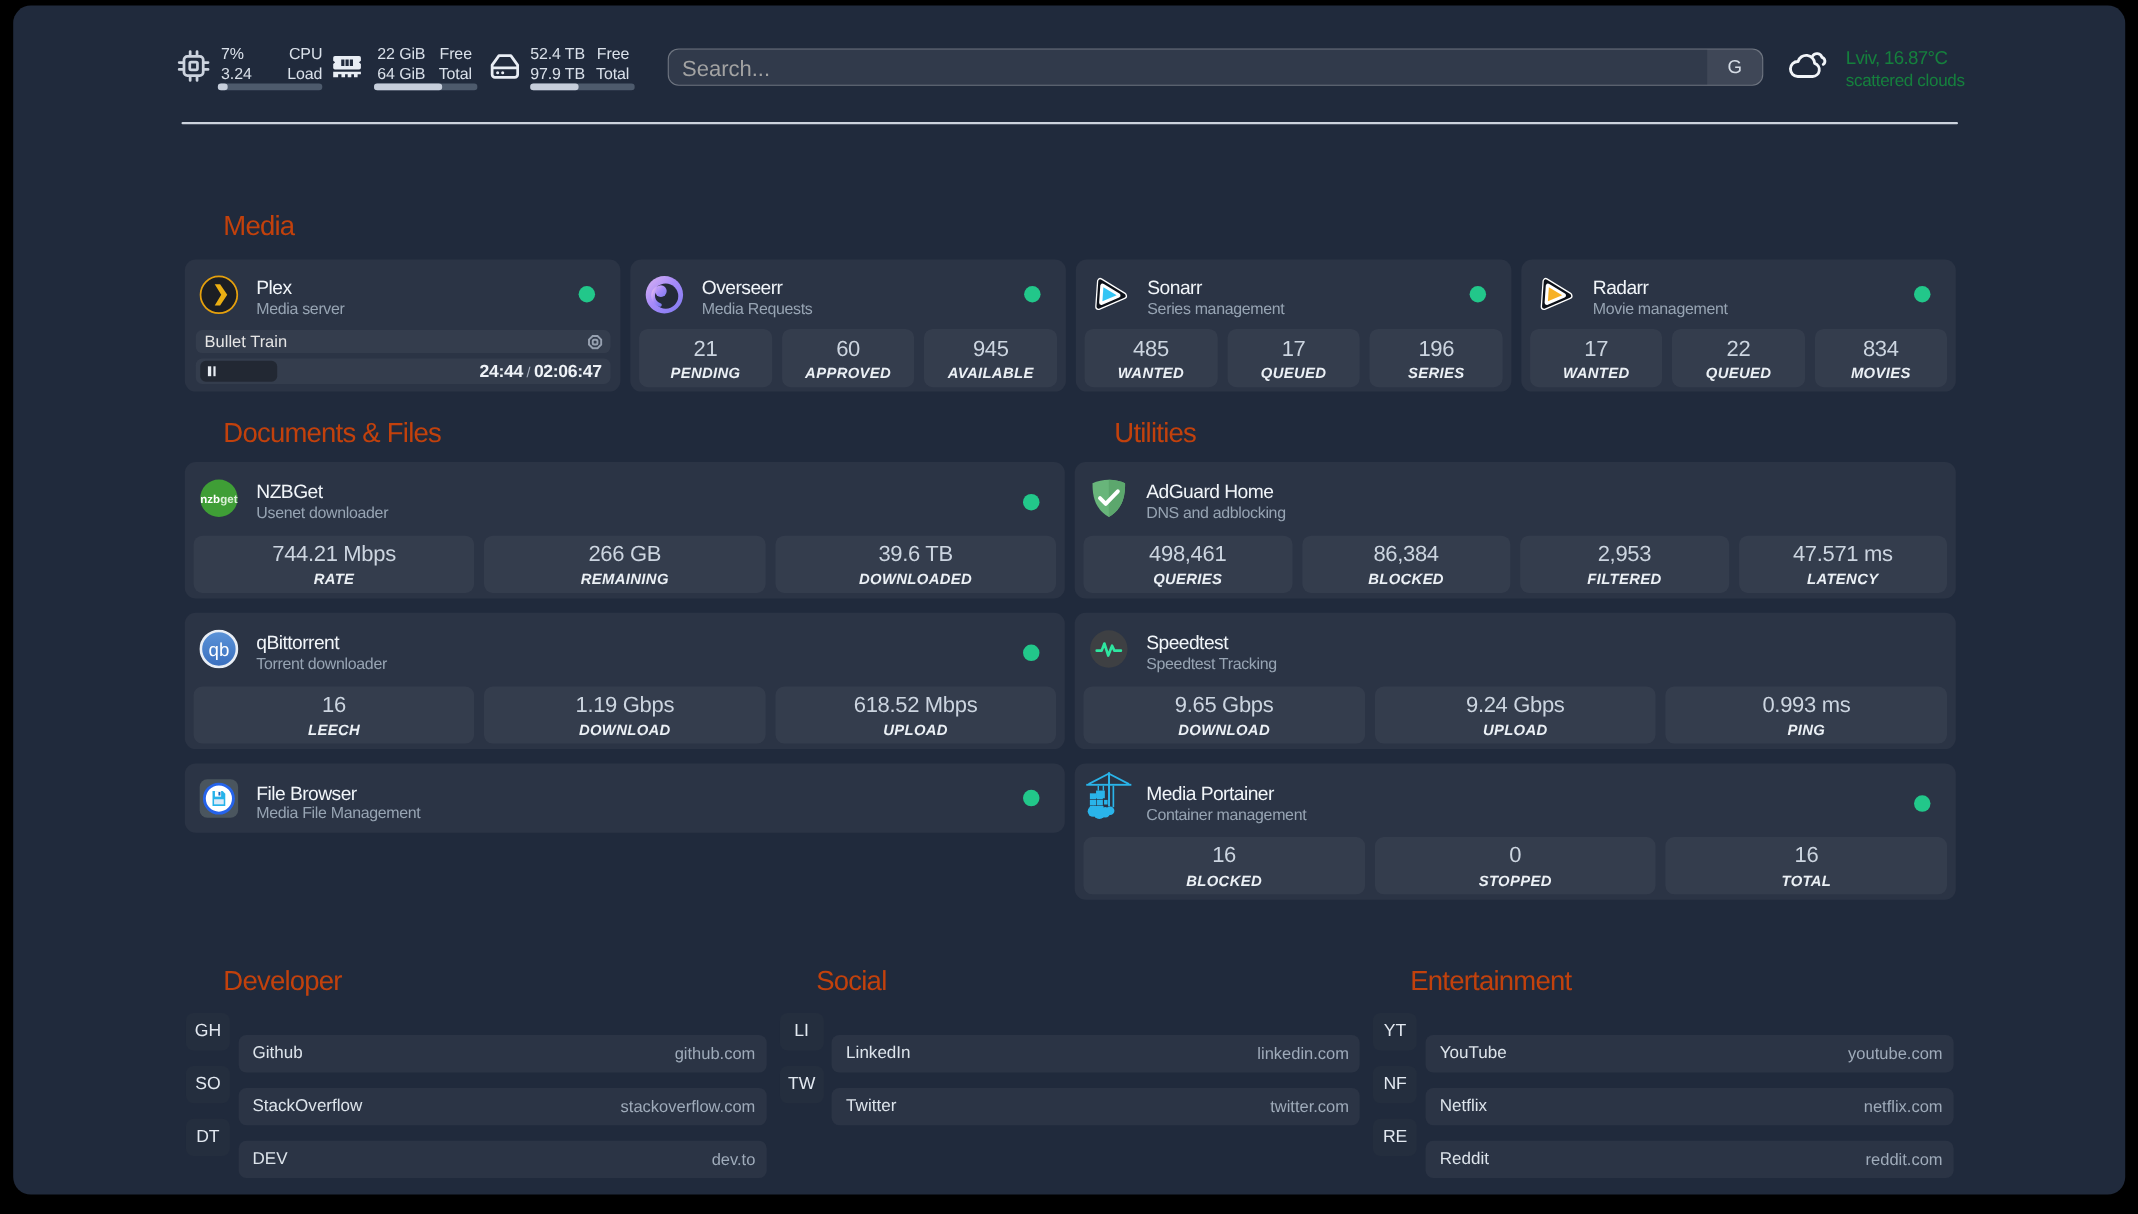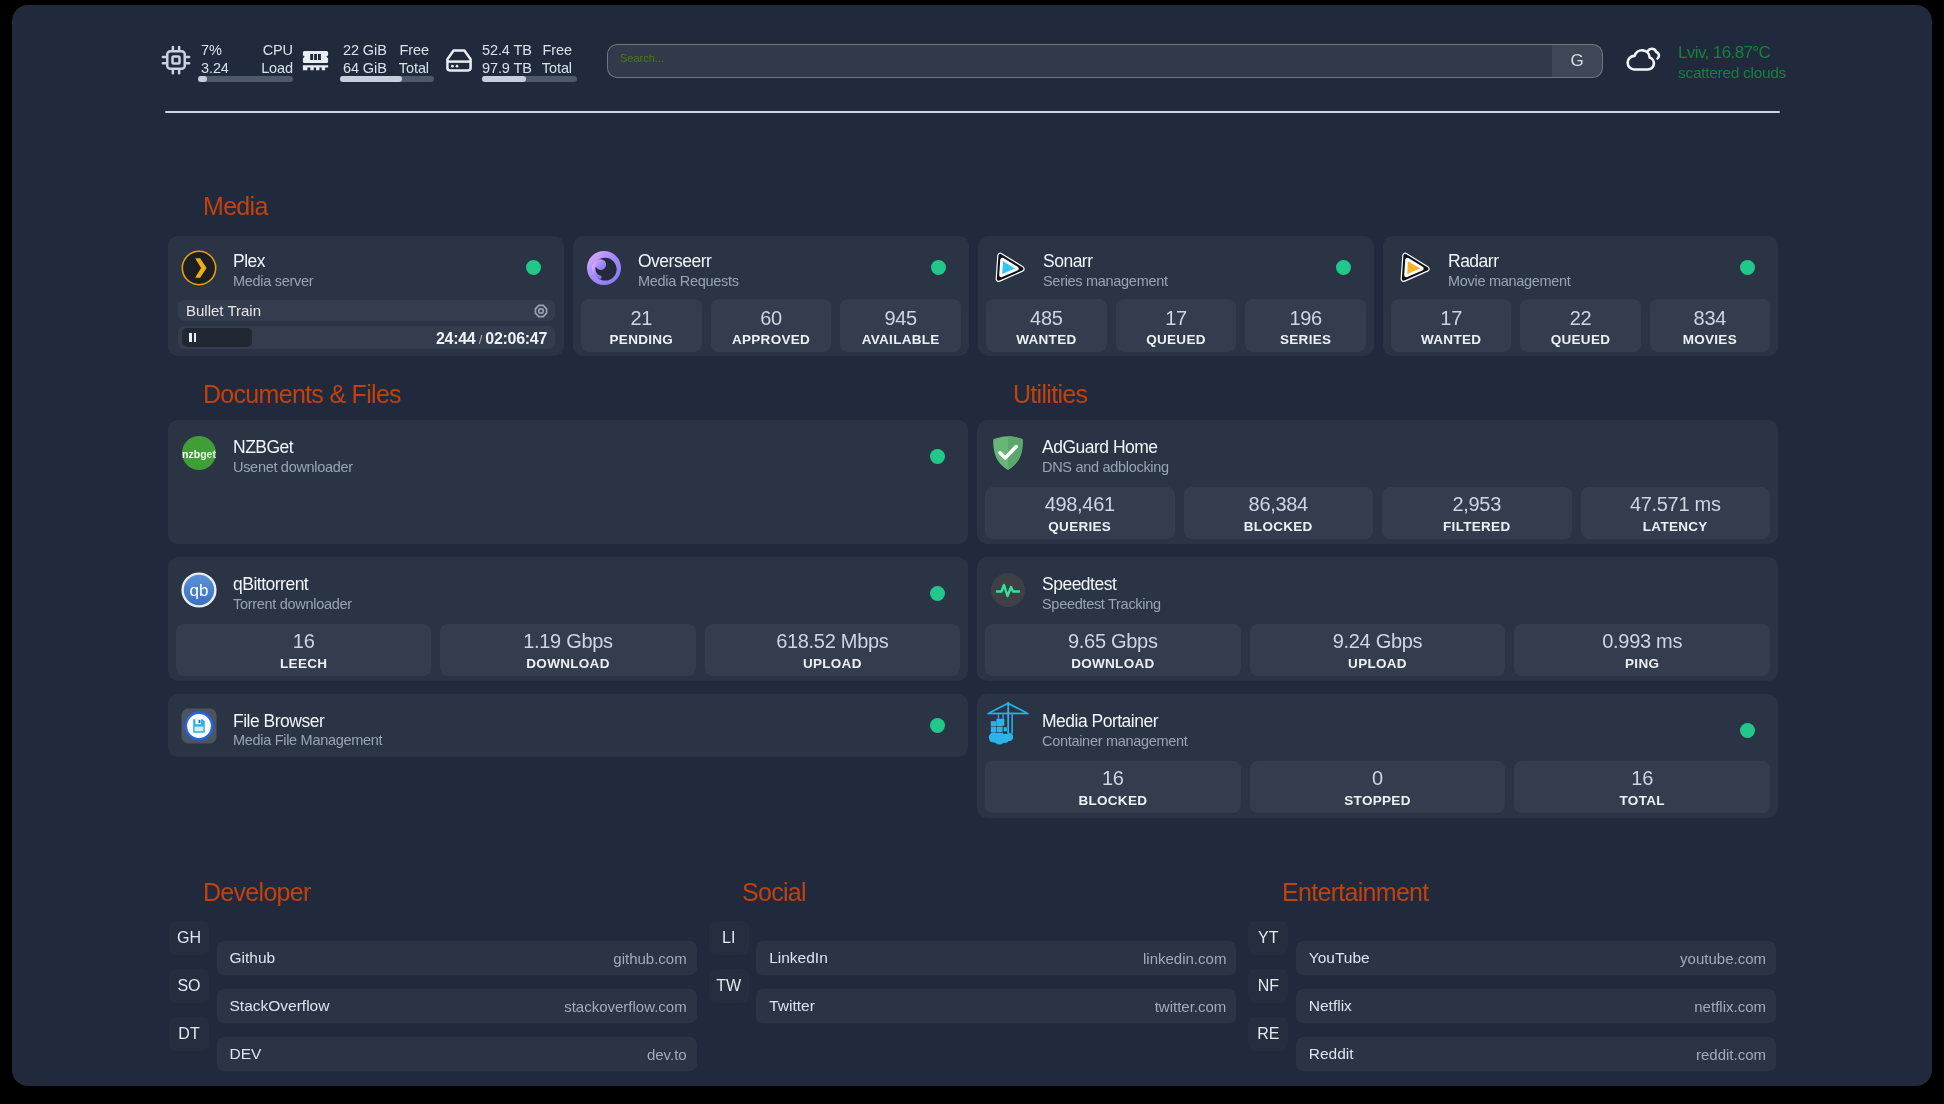--- a/index.html
+++ b/index.html
@@ -19,21 +19,21 @@
   .w .icon36 { top:15px; }
   .w .svct { top:17px; }
   .w .svcs { top:39px; }
   .w .dot { top:29px; }
   .svct { position:absolute; left:65px; top:15px; font-size:17.5px; font-weight:500; color:#f1f5f9; letter-spacing:-0.5px; }
   .svcs { position:absolute; left:65px; top:37px; font-size:14.5px; color:#97a4b3; letter-spacing:-0.3px; }
   .dot { position:absolute; width:15px; height:15px; border-radius:50%; background:#22c78a; right:23px; top:24px; }
   .stats { position:absolute; left:8px; right:8px; bottom:4px; display:flex; gap:9px; }
   .stat { flex:1; background:rgba(255,255,255,.048); border-radius:8px; text-align:center; overflow:hidden; }
   .num { margin-top:6px; font-size:20px; color:#ccd5e0; letter-spacing:-0.3px; }
-  .lbl { margin-top:3px; font-size:13.5px; font-weight:700; color:#ebf0f5; letter-spacing:0.3px; }
+  .lbl { margin-top:3px; font-size:13.5px; font-weight:700; color:#ebf0f5; letter-spacing:0.3px;font-style:italic; }
   .m .num { margin-top:8px; } .m .lbl { margin-top:2px; }
   
   .chip { position:absolute; width:40px; height:34px; background:#242e3e; border-radius:7px;
     text-align:center; font-size:16px; font-weight:500; color:#e2e8f0; line-height:34px; }
   .bname { position:absolute; height:34px; background:#2b3445; border-radius:7px;margin-top:20px; }
   .bname .n { position:absolute; left:13px; top:8px; font-size:15.5px; color:#dde4eb; }
   .bname .u { position:absolute; right:10px; top:9px; font-size:15px; color:#9fabba; }
 </style>
 </head>
 <body>
@@ -66,21 +66,21 @@
   <circle cx="7.4" cy="18.2" r="1.4" fill="#e8edf4" stroke="none"></circle>
   <circle cx="12" cy="18.2" r="1.4" fill="#e8edf4" stroke="none"></circle>
 </svg>
 <div class="abs resline" style="left:482px;top:42px">52.4 TB<br>97.9 TB</div>
 <div class="abs resline" style="left:482px;top:42px;width:90px;text-align:right">Free<br>Total</div>
 <div class="bar" style="left:482px;top:76px;width:95px">
     <i style="width:44px"></i>
   </div>
 
 <div class="abs" style="left:607px;top:44px;width:996px;height:34px;border:1.5px solid rgba(255,255,255,.30);border-radius:10px;background:rgba(255,255,255,.08)">
-  <div style="position:absolute;left:12px;top:7px;font-size:11px;color:#4d7c0f">Search...</div>
+  <div style="position:absolute;left:12px;top:7px;font-size:20px;color:#a3a3a3">Search...</div>
   <div style="position:absolute;right:0;top:0;bottom:0;width:50px;background:rgba(255,255,255,.07);border-radius:0 8.5px 8.5px 0;text-align:center;line-height:31px;font-size:17px;color:#d6dde6">G</div>
 </div>
 
 <svg class="abs" style="left:1625px;top:43px" width="36" height="32" viewBox="0 0 36 32" fill="none" stroke="#f2f5f9" stroke-width="2.6" stroke-linejoin="round" stroke-linecap="round">
   <path d="M22.8 8.0 a4.7 4.7 0 0 1 8.5 1.1 a3.6 3.6 0 0 1 1.2 6.4"></path>
   <path fill="#202a3c" d="M9.3 26.5 h13.6 a6.1 6.1 0 0 0 1.8 -11.9 a7.7 7.7 0 0 0 -15.1 -1.7 a6.7 6.7 0 0 0 -0.3 13.6 z"></path>
 </svg>
 <div class="abs" style="left:1678px;top:43px;font-size:17px;letter-spacing:-0.6px;line-height:19.5px;color:#15803d">Lviv, 16.87°C<br><span style="font-size:15.5px;letter-spacing:-0.3px">scattered clouds</span></div>
 
 <div class="abs" style="left:165px;top:111px;width:1615px;height:2px;background:#ccd3dd;border-radius:1px"></div>
@@ -203,20 +203,34 @@
 <div class="sect" style="left:977px;top:380px">Utilities</div>
 
 <div class="card w" style="left:168px;top:420px;width:800px;height:124px">
   <svg class="icon36" viewBox="0 0 36 36">
     <circle cx="18" cy="18" r="17" fill="#3f9e36"></circle>
     <text x="18" y="22.5" text-anchor="middle" font-family="Liberation Sans" font-size="10.5" font-weight="700" fill="#ffffff">nzb<tspan fill="#d9efd5">get</tspan></text>
   </svg>
   <div class="svct">NZBGet</div>
   <div class="svcs">Usenet downloader</div>
   <div class="dot"></div>
+  <div class="stats" style="height:52px;bottom:5px">
+    <div class="stat">
+        <div class="num">744.21 Mbps</div>
+        <div class="lbl">RATE</div>
+      </div>
+    <div class="stat">
+        <div class="num">266 GB</div>
+        <div class="lbl">REMAINING</div>
+      </div>
+    <div class="stat">
+        <div class="num">39.6 TB</div>
+        <div class="lbl">DOWNLOADED</div>
+      </div>
+  </div>
 </div>
 
 <div class="card w" style="left:168px;top:557px;width:800px;height:124px">
   <svg class="icon36" viewBox="0 0 36 36">
     <defs>
         <linearGradient id="qbg" x1="0" y1="0" x2="0" y2="1">
       <stop offset="0" stop-color="#5b93d8"></stop>
           <stop offset="1" stop-color="#3a6fbe"></stop>
     </linearGradient>
       </defs>

